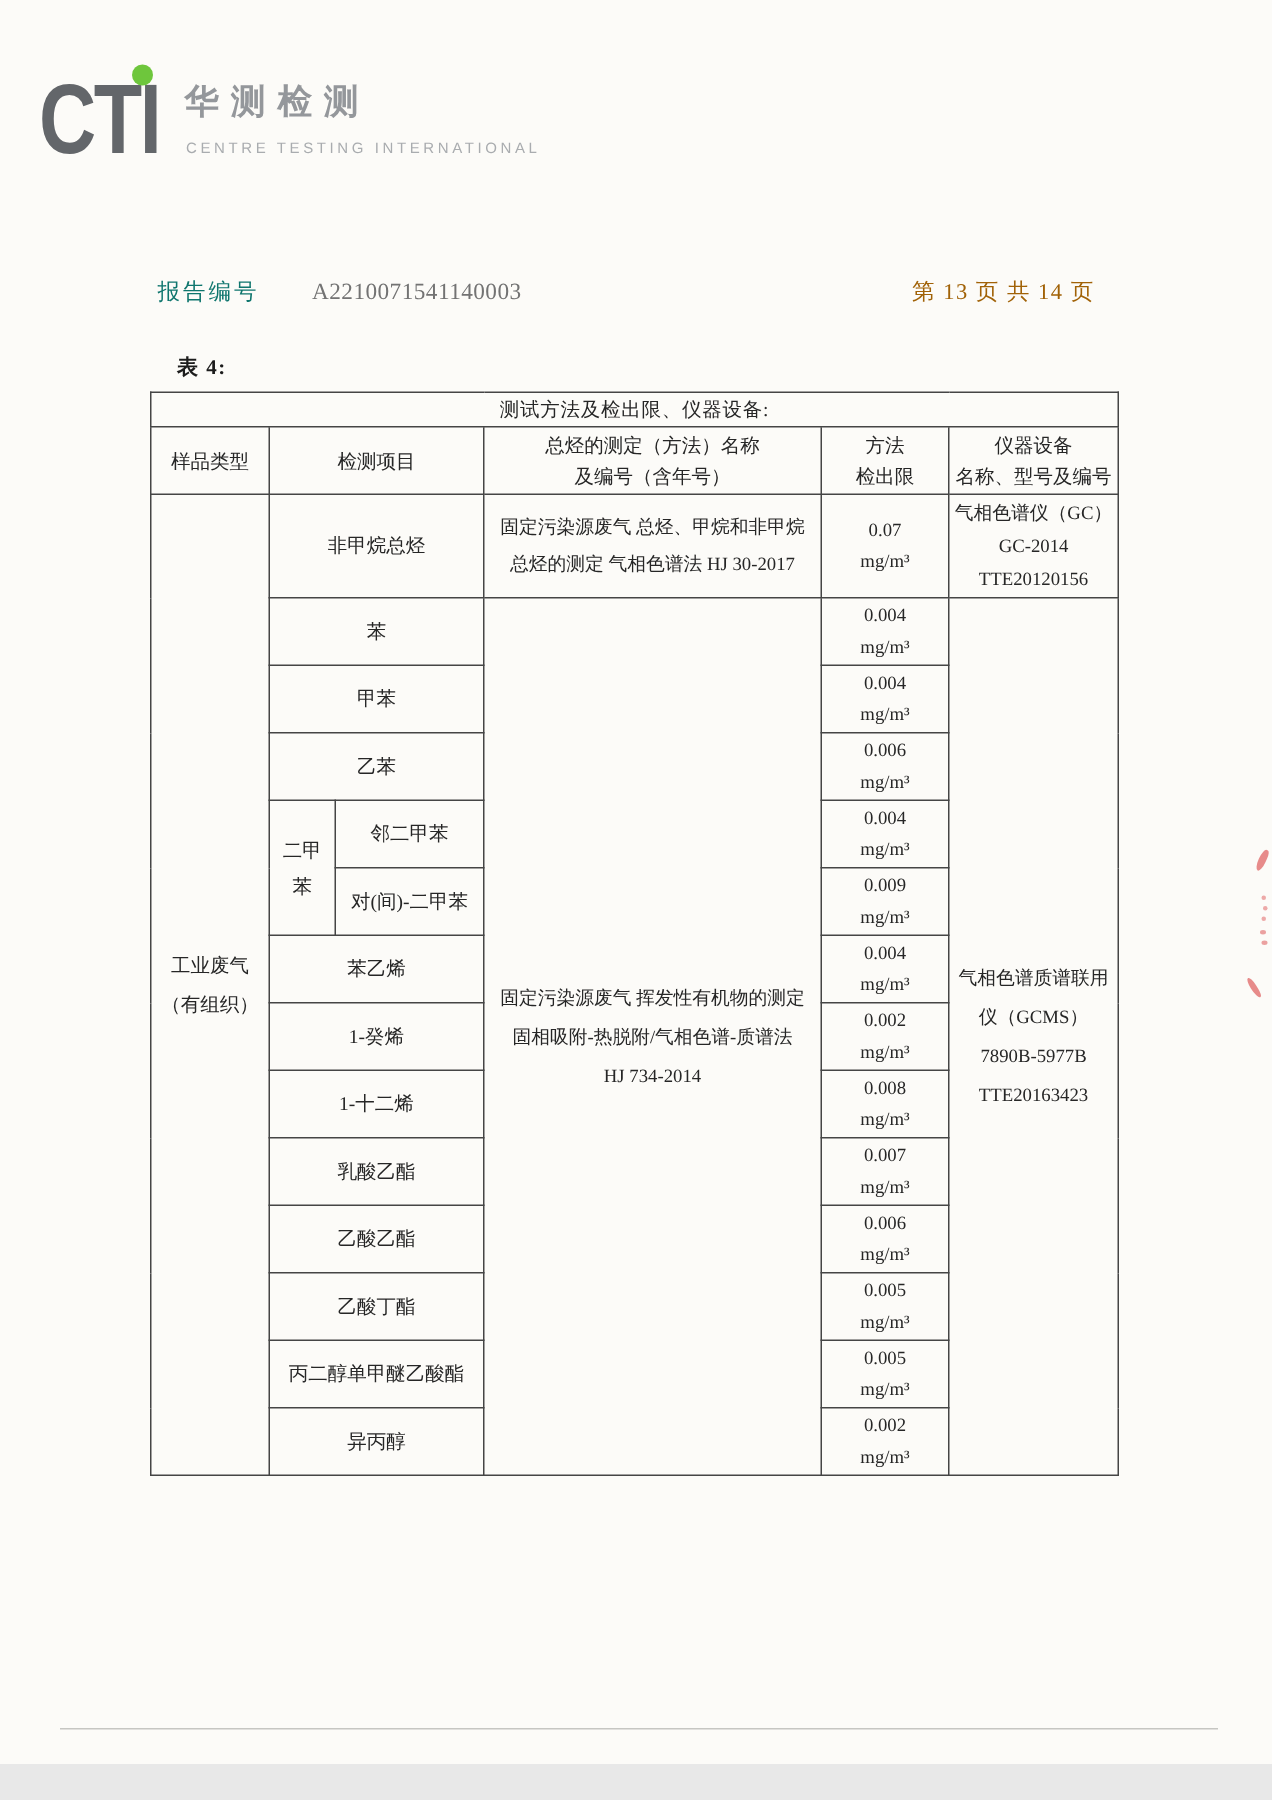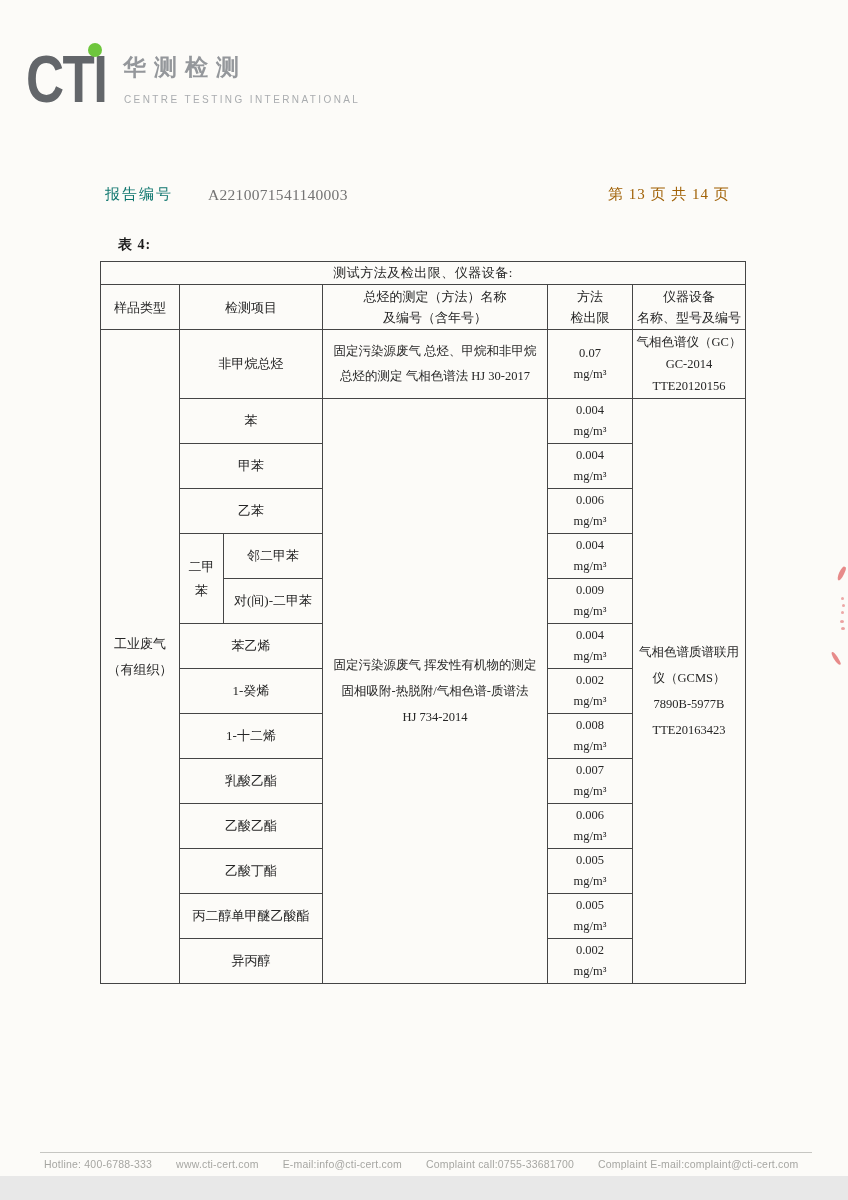--- a/index.html
+++ b/index.html
@@ -272,21 +272,14 @@
 
   <div class="seal-mark seal-a"></div>
   <div class="seal-mark seal-b1"></div>
   <div class="seal-mark seal-b2"></div>
   <div class="seal-mark seal-b3"></div>
   <div class="seal-mark seal-c1"></div>
   <div class="seal-mark seal-c2"></div>
   <div class="seal-mark seal-d"></div>
 
   <div class="footer-line"></div>
-  <div class="footer">
-    <span>Hotline: 400-6788-333</span>
-    <span>www.cti-cert.com</span>
-    <span>E-mail:info@cti-cert.com</span>
-    <span>Complaint call:0755-33681700</span>
-    <span>Complaint E-mail:complaint@cti-cert.com</span>
-  </div>
 
 </div>
 
 </body></html>

